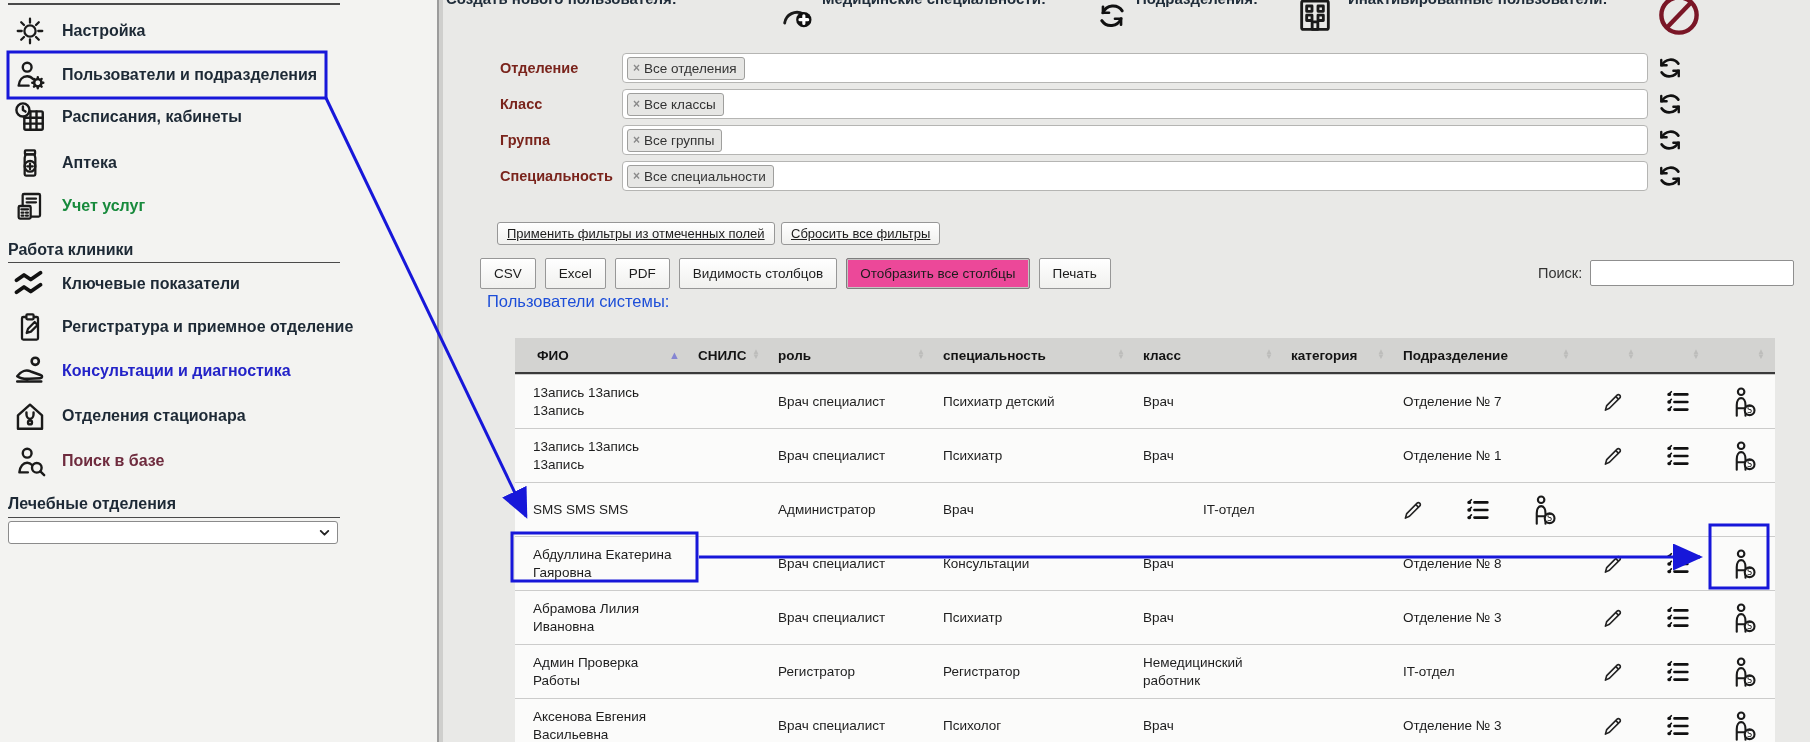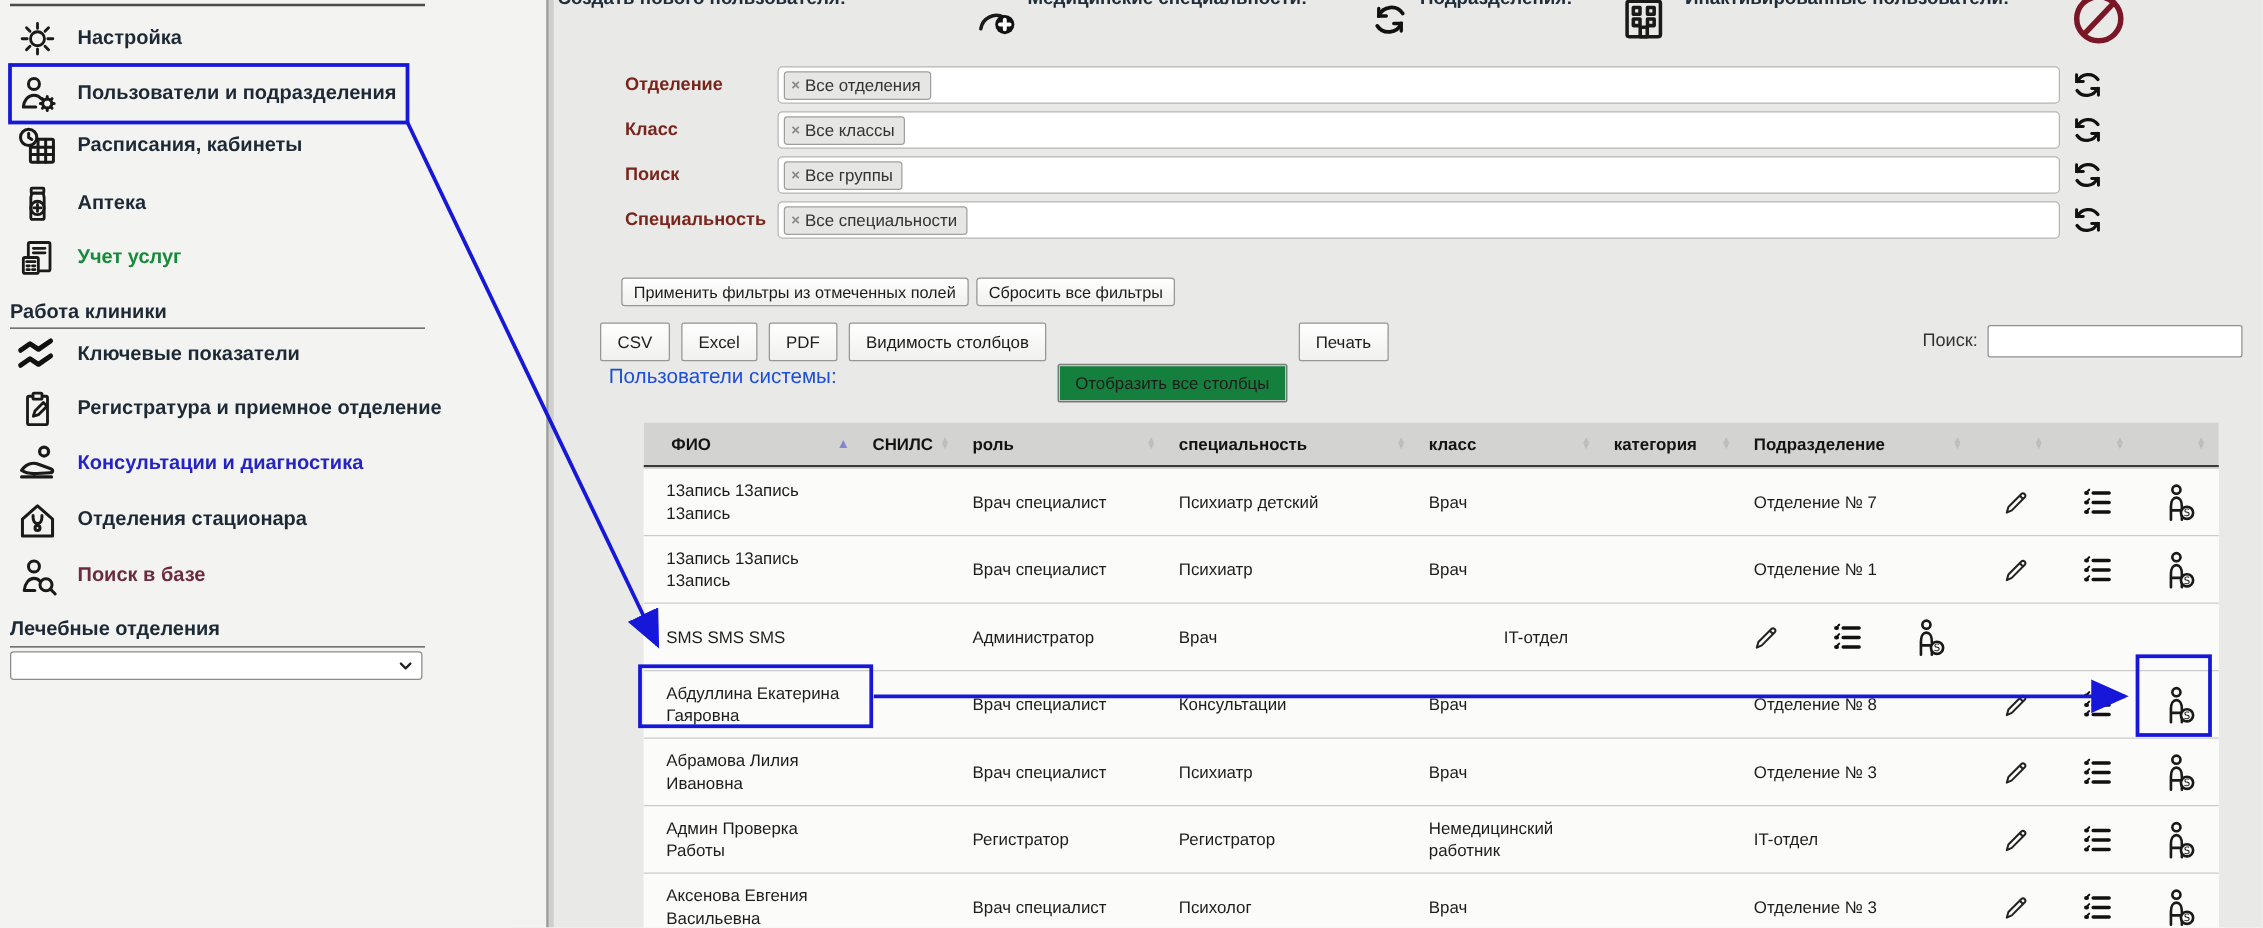--- a/index.html
+++ b/index.html
@@ -25,23 +25,23 @@
   .topicon{position:absolute;cursor:pointer;}
 
   
   .flabel{position:absolute;font-size:14.5px;font-weight:bold;color:#7a241c;white-space:nowrap;}
   .finput{position:absolute;left:622px;width:1026px;height:30px;background:#fff;border:1px solid #b5b5b3;border-radius:4px;box-sizing:border-box;display:flex;align-items:center;padding-left:4px;cursor:text;}
   .chip{display:inline-flex;align-items:center;gap:4px;background:#e6e6e4;border:1px solid #9f9f9d;border-radius:3px;height:21px;padding:0 7px 0 5px;font-size:13.5px;color:#333;}
   .chip .x{color:#8a8a8a;font-weight:bold;font-size:12px;cursor:pointer;}
   .frefresh{position:absolute;left:1655px;width:30px;height:30px;cursor:pointer;}
 
   .btn{display:inline-block;background:linear-gradient(#ffffff,#f0f0ee);border:1px solid #979797;border-radius:3px;color:#1c1c1c;text-align:center;cursor:pointer;box-sizing:border-box;}
-  .fbtn{position:absolute;height:23px;font-size:13px;line-height:21px;padding:0 9px;border-radius:3px;}
+  .fbtn{position:absolute;height:23px;font-size:13px;line-height:21px;padding:0 9px;border-radius:3px;text-decoration:underline;}
   .tbtn{height:31px;font-size:13.5px;line-height:29px;padding:0 13px;border-radius:2px;}
-  .tbtn.active{background:#15803d;border-color:#7e7e7e;box-shadow:inset 0 0 0 1px #c4c4c2;margin-top:33px;}
+  .tbtn.active{background:#ec4899;border-color:#7e7e7e;box-shadow:inset 0 0 0 1px #c4c4c2;}
   .toolbar{position:absolute;left:480px;top:258px;display:flex;gap:9px;}
 
   .search-wrap{position:absolute;top:260px;left:1538px;display:flex;align-items:center;gap:8px;}
   .search-wrap .slbl{font-size:14.5px;color:#333;}
   .search-input{width:204px;height:26px;background:#fff;border:1px solid #8f8f8f;border-radius:2px;box-sizing:border-box;font-size:13px;padding:0 6px;}
 
   .table-title{position:absolute;left:487px;top:292px;font-size:16.5px;color:#1d4ed8;}
 
   
   .utable{position:absolute;left:515px;top:338px;width:1260px;background:#fbfbfa;}
@@ -234,21 +234,21 @@
             <span class="x">×</span>
             <span>Все классы</span>
           </span>
         </div>
         <span class="frefresh" style="top:89px"><svg width="30" height="30" viewBox="0 0 24 24" fill="none" stroke="#111" stroke-width="2.1" stroke-linecap="round">
             <path d="M18.7 8.5A7.6 7.6 0 0 0 5.6 9.8"></path>
             <path d="M5 5.5v4.3h4.3" stroke-width="1.9"></path>
             <path d="M5.3 15.5a7.6 7.6 0 0 0 13.1-1.3"></path>
             <path d="M19 18.5v-4.3h-4.3" stroke-width="1.9"></path>
           </svg></span>
-        <label class="flabel" style="left:500px;top:132px">Поиск</label>
+        <label class="flabel" style="left:500px;top:132px">Группа</label>
         <div class="finput" style="top:125px">
           <span class="chip">
             <span class="x">×</span>
             <span>Все группы</span>
           </span>
         </div>
         <span class="frefresh" style="top:125px"><svg width="30" height="30" viewBox="0 0 24 24" fill="none" stroke="#111" stroke-width="2.1" stroke-linecap="round">
             <path d="M18.7 8.5A7.6 7.6 0 0 0 5.6 9.8"></path>
             <path d="M5 5.5v4.3h4.3" stroke-width="1.9"></path>
             <path d="M5.3 15.5a7.6 7.6 0 0 0 13.1-1.3"></path>

